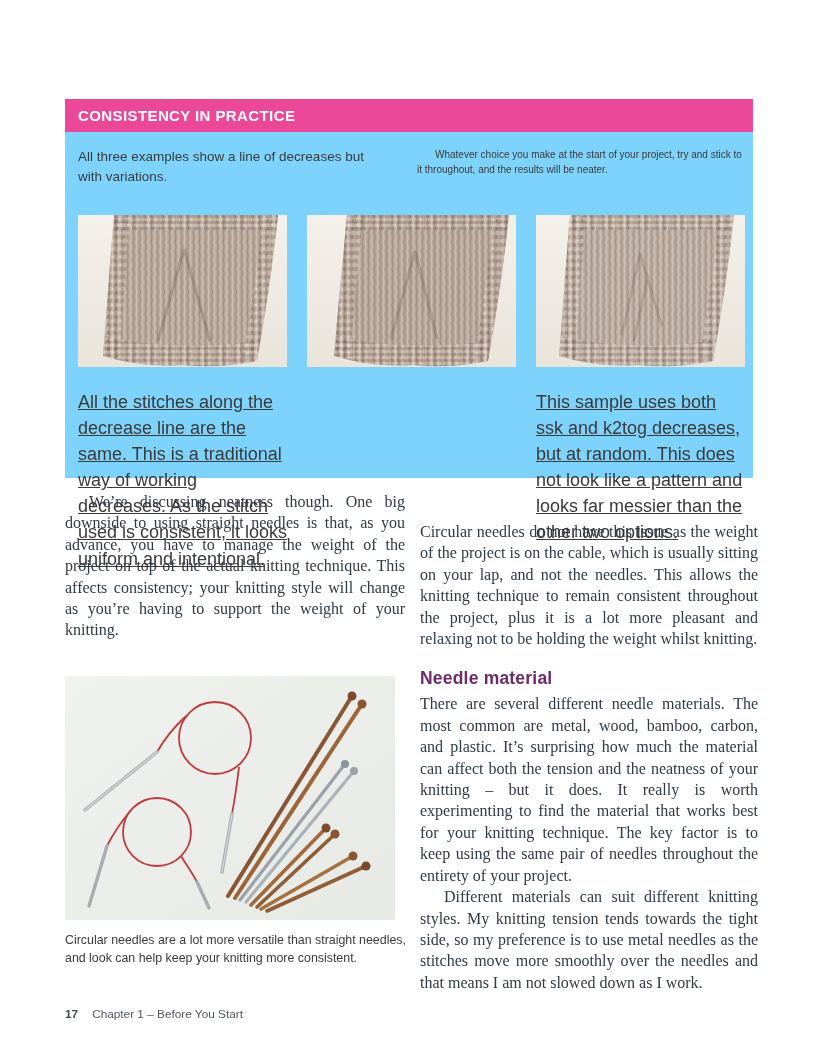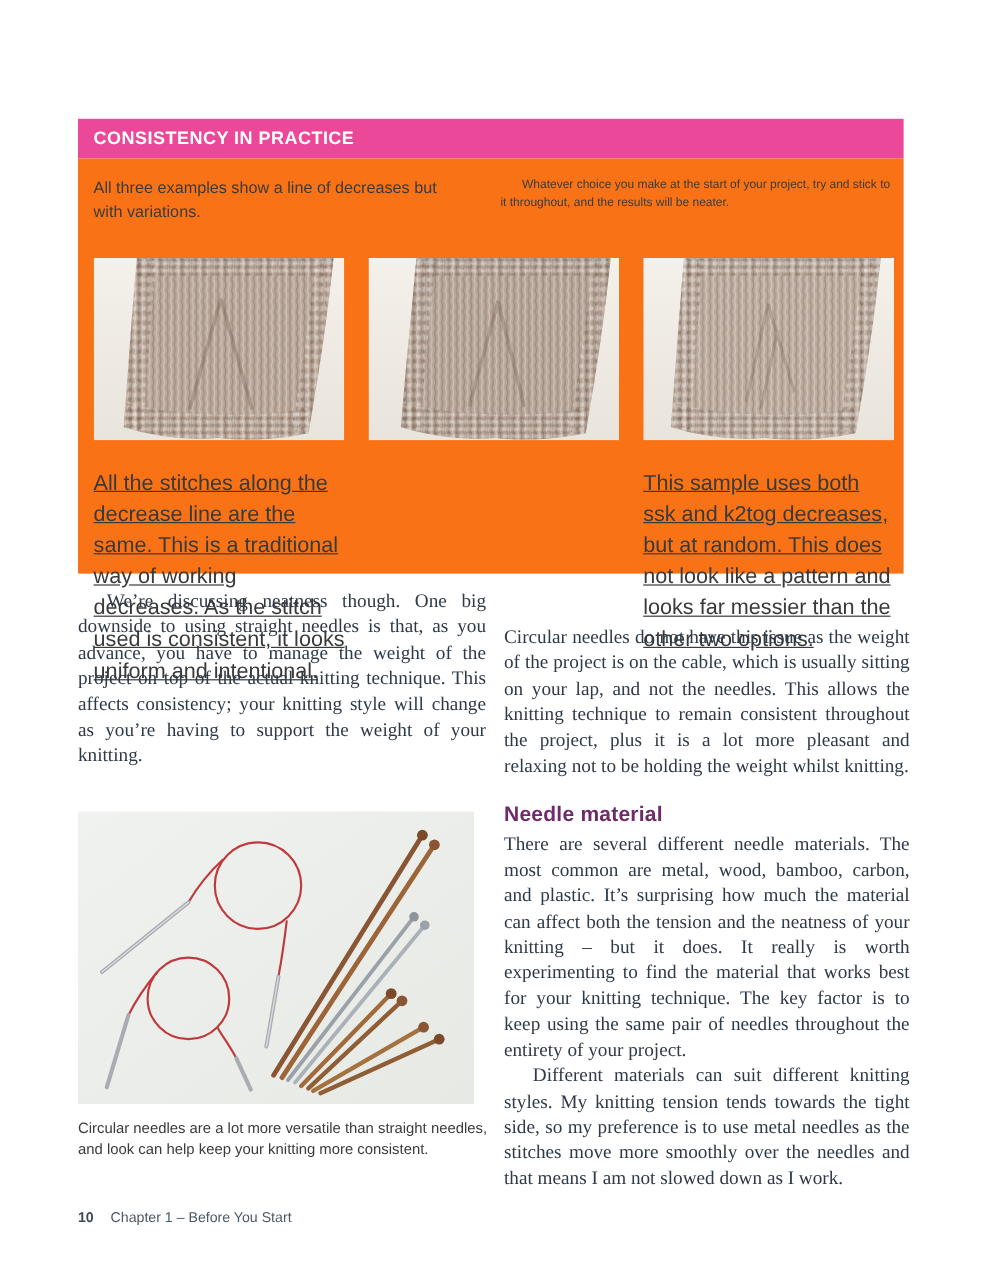--- a/index.html
+++ b/index.html
@@ -15,21 +15,21 @@
   
   .box-title-bar {
     position:absolute; left:65px; top:99px; width:688px; height:33px;
     background:#ec4899; color:#ffffff;
     display:flex; align-items:center;
     padding-left:13px;
     font-size:15px; font-weight:bold; letter-spacing:0.4px;
   }
   .practice-box {
     position:absolute; left:65px; top:132px; width:688px; height:346px;
-    background:#f97316;
+    background:#7dd3fc;
   }
   .intro-left {
     position:absolute; left:13px; top:15px; width:302px;
     font-size:13.5px; line-height:1.5; color:#3b3b3b;
   }
   .intro-right {
     position:absolute; left:352px; top:15px; width:328px;
     font-size:10px; line-height:1.5; color:#3b3b3b;
     text-indent:18px;
   }
@@ -205,15 +205,15 @@
 <p class="needles-caption">Circular needles are a lot more versatile than straight needles, and look can help keep your knitting more consistent.</p>
 
 <div class="right-column">
   <p class="serif-para">Circular needles do not have this issue as the weight of the project is on the cable, which is usually sitting on your lap, and not the needles. This allows the knitting technique to remain consistent throughout the project, plus it is a lot more pleasant and relaxing not to be holding the weight whilst knitting.</p>
   <h2 class="section-heading">Needle material</h2>
   <p class="serif-para">There are several different needle materials. The most common are metal, wood, bamboo, carbon, and plastic. It’s surprising how much the material can affect both the tension and the neatness of your knitting – but it does. It really is worth experimenting to find the material that works best for your knitting technique. The key factor is to keep using the same pair of needles throughout the entirety of your project.</p>
   <p class="serif-para indent-first">Different materials can suit different knitting styles. My knitting tension tends towards the tight side, so my preference is to use metal needles as the stitches move more smoothly over the needles and that means I am not slowed down as I work.</p>
 </div>
 
 <div class="footer">
-  <span class="page-number">10</span>
+  <span class="page-number">17</span>
   <span>Chapter 1 – Before You Start</span>
 </div>
 
 </body></html>

